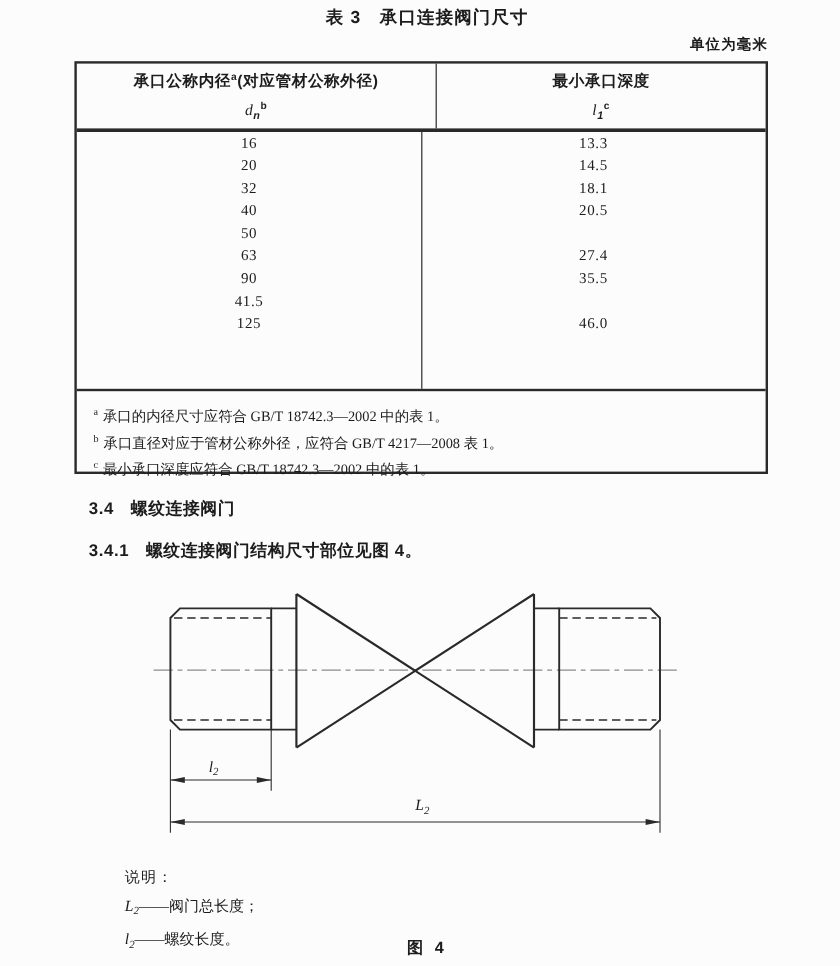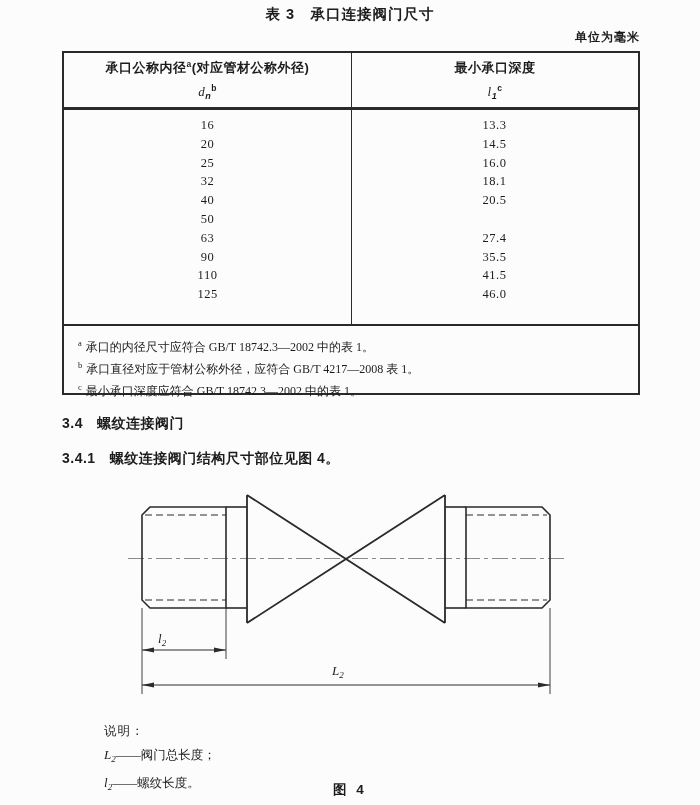--- a/index.html
+++ b/index.html
@@ -12,21 +12,21 @@
   html, body { background: var(--paper); }
   .page {
     position: relative;
     width: 700px;
     height: 805px;
     background: var(--paper);
     color: var(--ink);
     font-family: "Liberation Serif", "DejaVu Serif", serif;
     overflow: hidden;
   }
-  .hei { font-family: "Liberation Sans", "DejaVu Sans", sans-serif; font-weight: bold; }
+  .hei { font-family: "Liberation Sans", "DejaVu Sans", sans-serif; font-weight: bold; margin-left: 12px; }
 
   .doc-title {
     position: absolute; top: 5px; left: 0; right: 0;
     text-align: center; font-size: 14.5px; letter-spacing: 1px;
   }
   .units-note {
     position: absolute; top: 29px; right: 60px;
     font-size: 12px; letter-spacing: 1px;
   }
 
@@ -40,21 +40,21 @@
     width: 50%; display: flex; flex-direction: column;
     align-items: center; justify-content: center; gap: 6px;
     font-size: 13px; letter-spacing: 0.5px;
   }
   .hcell + .hcell { border-left: 1px solid var(--line); text-align: center; }
   .sym { font-family: "Liberation Serif", serif; font-style: italic; font-weight: normal; font-size: 13px; }
   .msub { font-size: 9px; vertical-align: -3px; font-style: italic; }
   .msup { font-size: 8.5px; vertical-align: 5px; font-style: normal; }
   .hsup { font-size: 8.5px; vertical-align: 5px; }
 
-  .tbl-body { height: 216px; border-bottom: 2px solid var(--line); position: relative; padding-top: 6px; }
+  .tbl-body { height: 216px; border-bottom: 2px solid var(--line); position: relative; padding-top: 0; }
   .tbl-body .vdivider {
     position: absolute; left: 50%; top: 0; bottom: 0; width: 1px; background: var(--line);
   }
   .trow { display: flex; height: 18.8px; }
   .tcell {
     width: 50%; text-align: center; font-size: 12.5px; line-height: 18.8px;
     letter-spacing: 0.5px;
   }
 
   .tbl-foot { padding: 8px 14px 0 14px; }
@@ -63,21 +63,21 @@
 
   
   .sec { position: absolute; left: 62px; font-size: 14px; letter-spacing: 0.5px; }
   .sec-34 { top: 415px; }
   .sec-341 { top: 450px; }
   .sec .num { margin-right: 14px; }
 
   
   .fig-svg { position: absolute; left: 90px; top: 483px; }
   .dim-label {
-    position: absolute; width: 40px; text-align: left;
+    position: absolute; width: 40px; text-align: center;
     font-family: "Liberation Serif", serif; font-style: italic; font-size: 13px;
   }
   .dim-l2 { left: 158px; top: 631px; }
   .dim-L2 { left: 332px; top: 663px; }
 
   .legend { position: absolute; left: 104px; top: 720px; font-size: 12.5px; }
   .legend-title { line-height: 23px; letter-spacing: 1px; }
   .legend-item { line-height: 23px; }
 
   .fig-caption {
@@ -111,44 +111,39 @@
 
     <div class="trow">
           <div class="tcell">16</div>
           <div class="tcell">13.3</div>
         </div>
         <div class="trow">
           <div class="tcell">20</div>
           <div class="tcell">14.5</div>
         </div>
         <div class="trow">
-          <div class="tcell">25</div>
-          <div class="tcell">16.0</div>
-        </div>
-        <div class="trow">
           <div class="tcell">32</div>
           <div class="tcell">18.1</div>
         </div>
         <div class="trow">
           <div class="tcell">40</div>
           <div class="tcell">20.5</div>
         </div>
         <div class="trow">
           <div class="tcell">50</div>
         </div>
         <div class="trow">
           <div class="tcell">63</div>
           <div class="tcell">27.4</div>
         </div>
         <div class="trow">
           <div class="tcell">90</div>
           <div class="tcell">35.5</div>
         </div>
         <div class="trow">
-          <div class="tcell">110</div>
           <div class="tcell">41.5</div>
         </div>
         <div class="trow">
           <div class="tcell">125</div>
           <div class="tcell">46.0</div>
         </div>
       </div>
 
     <div class="tbl-foot">
 

